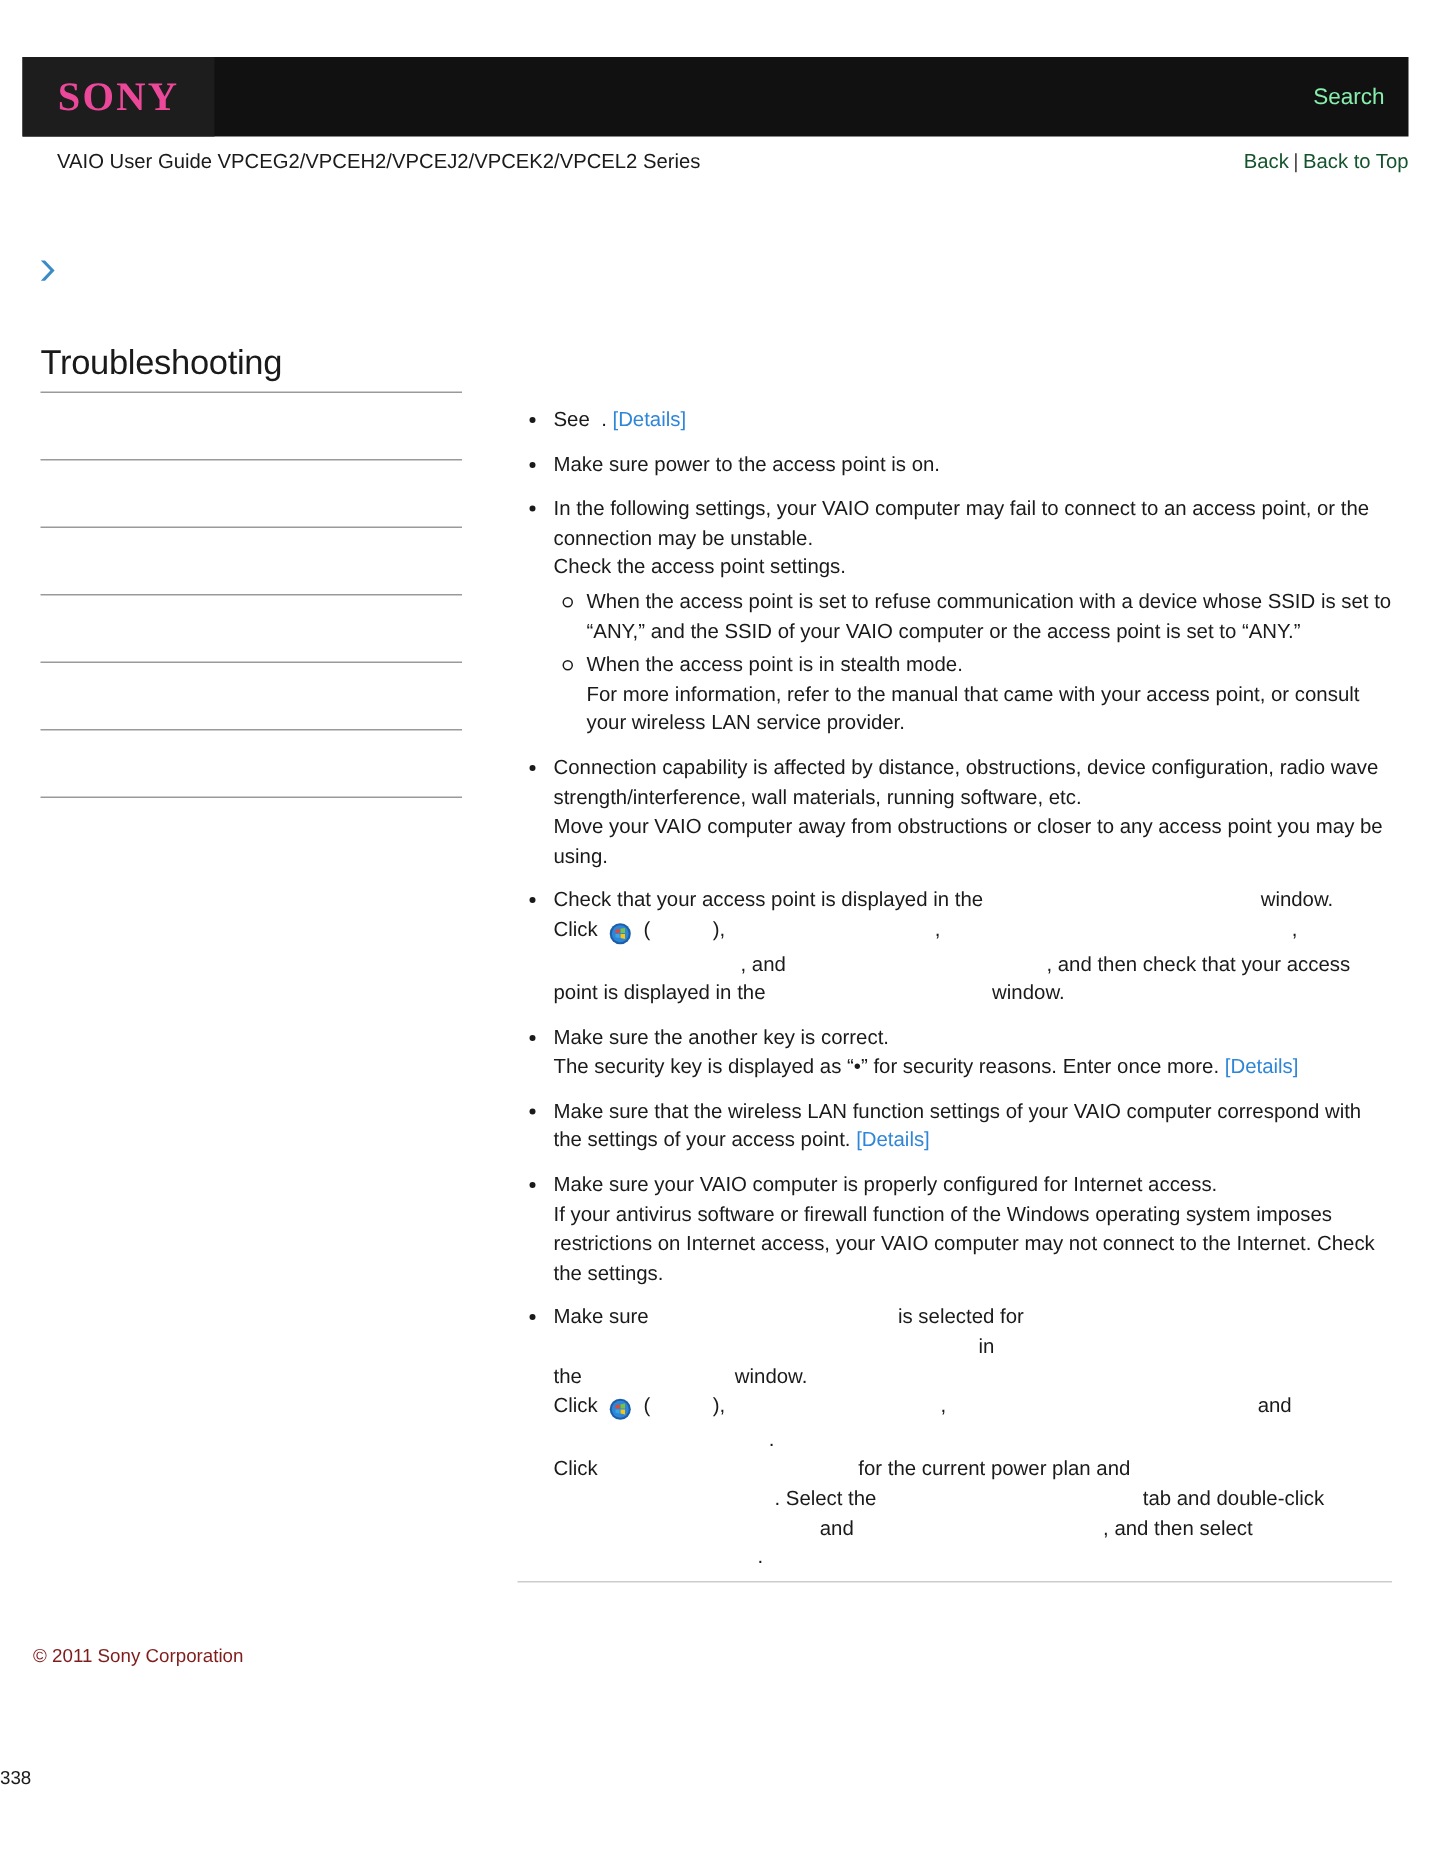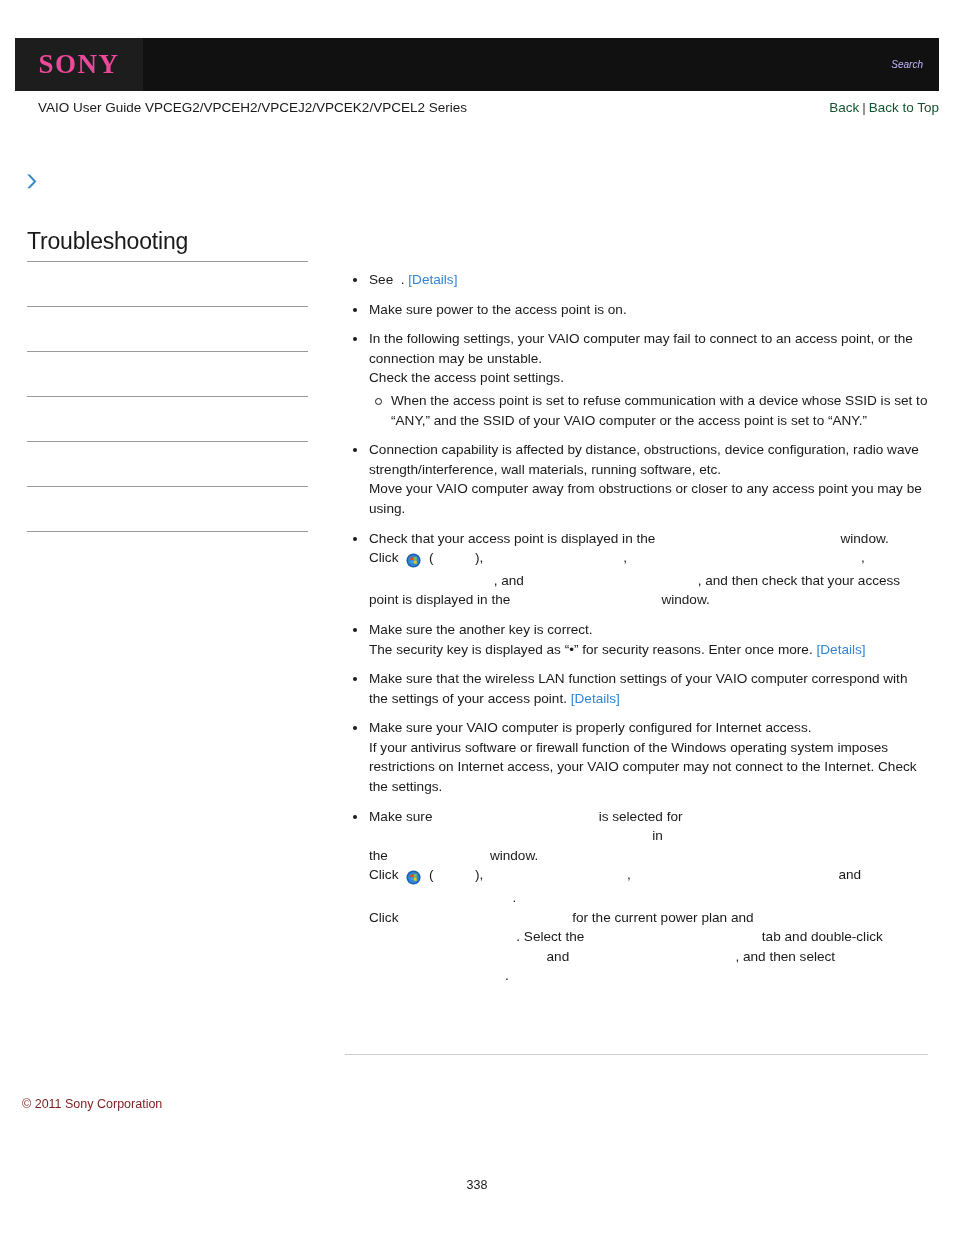--- a/index.html
+++ b/index.html
@@ -45,25 +45,24 @@
     font-size: 27px;
     letter-spacing: 1.5px;
   }
   .search-link {
     position: absolute;
     right: 16px;
     top: 0;
     height: 53px;
     display: flex;
     align-items: center;
-    color: #c4b5fd;
-    font-size: 10px;
+    color: #86efac;
+    font-size: 15px;
     text-decoration: none;
     cursor: pointer;
-    font-style: italic;
   }
 
   
   .subheader {
     position: absolute;
     left: 15px;
     top: 100px;
     width: 924px;
     height: 24px;
   }
@@ -222,21 +221,20 @@
     left: 22px;
     top: 1097px;
     font-size: 12.5px;
     color: #7f1d1d;
   }
   .page-number {
     position: absolute;
     left: 0;
     top: 1178px;
     width: 954px;
-    text-align: center;
     font-size: 12.5px;
     color: #1a1a1a;
   }
 </style>
 </head>
 <body>
 
 <div class="topbar">
   <div class="sony-block">
     <span class="sony-logo">SONY</span>
@@ -298,20 +296,24 @@
       </li>
       <li>
         <span class="line"><span>Make sure power to the access point is on.</span></span>
       </li>
       <li>
         <span class="line"><span>In the following settings, your VAIO computer may fail to connect to an access point, or the connection may be unstable.</span></span>
         <span class="line"><span>Check the access point settings.</span></span>
         <ul class="lvl2">
           <li>
             <span class="line"><span>When the access point is set to refuse communication with a device whose SSID is set to “ANY,” and the SSID of your VAIO computer or the access point is set to “ANY.”</span></span>
+          </li>
+          <li>
+            <span class="line"><span>When the access point is in stealth mode.</span></span>
+            <span class="line"><span>For more information, refer to the manual that came with your access point, or consult your wireless LAN service provider.</span></span>
           </li>
         </ul>
       </li>
       <li>
         <span class="line"><span>Connection capability is affected by distance, obstructions, device configuration, radio wave strength/interference, wall materials, running software, etc.</span></span>
         <span class="line"><span>Move your VAIO computer away from obstructions or closer to any access point you may be using.</span></span>
       </li>
       <li>
         <span class="line"><span>Check that your access point is displayed in the </span><span class="blank">&nbsp;&nbsp;&nbsp;&nbsp;&nbsp;&nbsp;&nbsp;&nbsp;&nbsp;&nbsp;&nbsp;&nbsp;&nbsp;&nbsp;&nbsp;&nbsp;&nbsp;&nbsp;&nbsp;&nbsp;&nbsp;&nbsp;&nbsp;&nbsp;&nbsp;&nbsp;&nbsp;&nbsp;&nbsp;&nbsp;&nbsp;&nbsp;&nbsp;&nbsp;&nbsp;&nbsp;&nbsp;&nbsp;&nbsp;&nbsp;&nbsp;&nbsp;&nbsp;&nbsp;&nbsp;&nbsp;&nbsp;</span><span> window.</span></span>
         <span class="line"><span>Click </span><span class="win-orb"><svg width="15" height="15" viewBox="0 0 16 16" class="win-orb">

